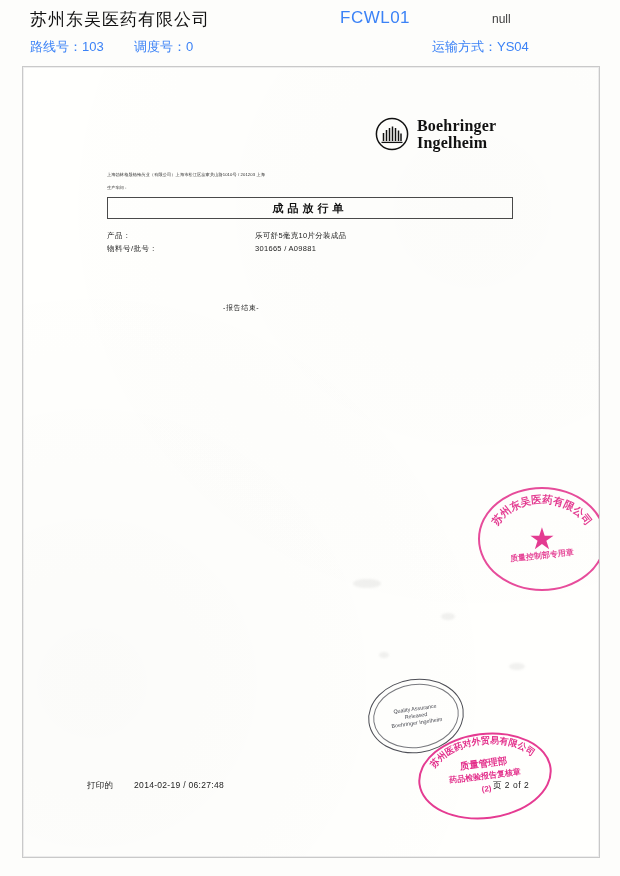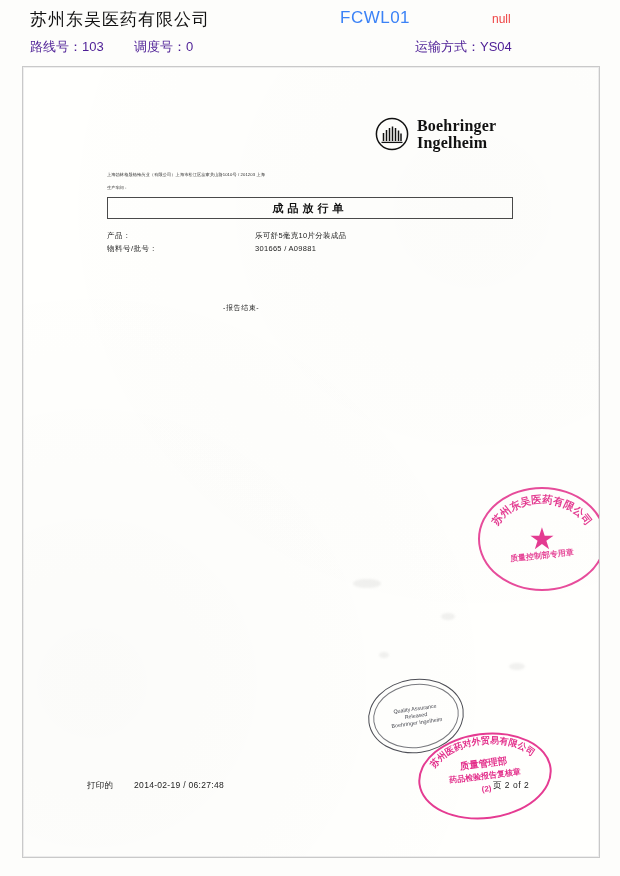--- a/index.html
+++ b/index.html
@@ -38,38 +38,38 @@
     position: absolute;
     left: 340px; top: 8px;
     font-size: 17px;
     letter-spacing: 0.5px;
     color: #3b82f6;
   }
   .null-label {
     position: absolute;
     left: 492px; top: 12px;
     font-size: 12px;
-    color: #ef4444;
+    color: #404040;
   }
   .meta-row {
     position: absolute;
     left: 0; top: 38px;
     width: 600px;
     height: 22px;
     font-size: 13px;
-    color: #4c1d95;
+    color: #3b82f6;
   }
   .meta-row .m {
     position: absolute;
     white-space: nowrap;
   }
   .m-route  { left: 30px; }
   .m-disp   { left: 134px; }
   .m-order  { left: 258px; }
-  .m-trans  { left: 415px; }
+  .m-trans  { left: 432px; }
 
   
   .scan {
     position: absolute;
     left: 22px; top: 66px;
     width: 576px; height: 790px;
     background: #fffffd;
     border: 1px solid #c9c9c9;
     box-shadow: 0 0 0 1px #eeeeee inset;
     overflow: hidden;

